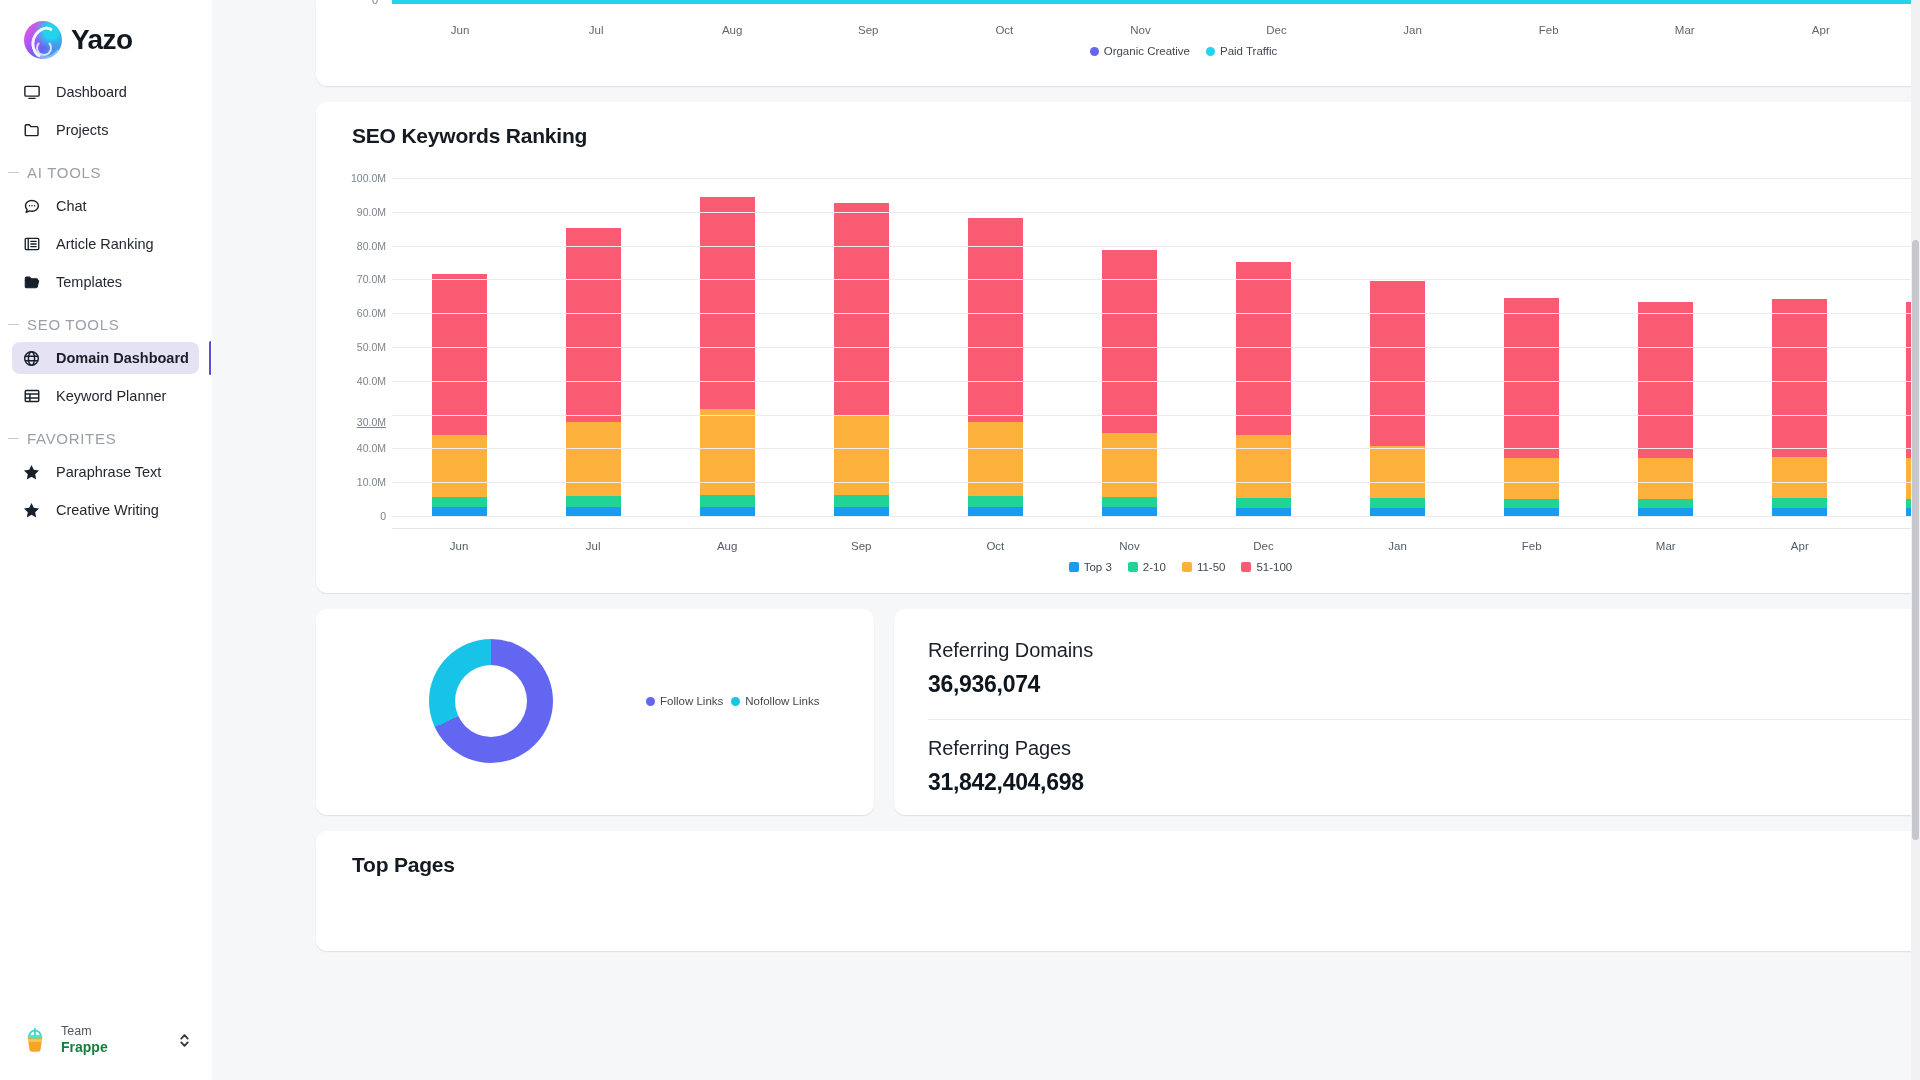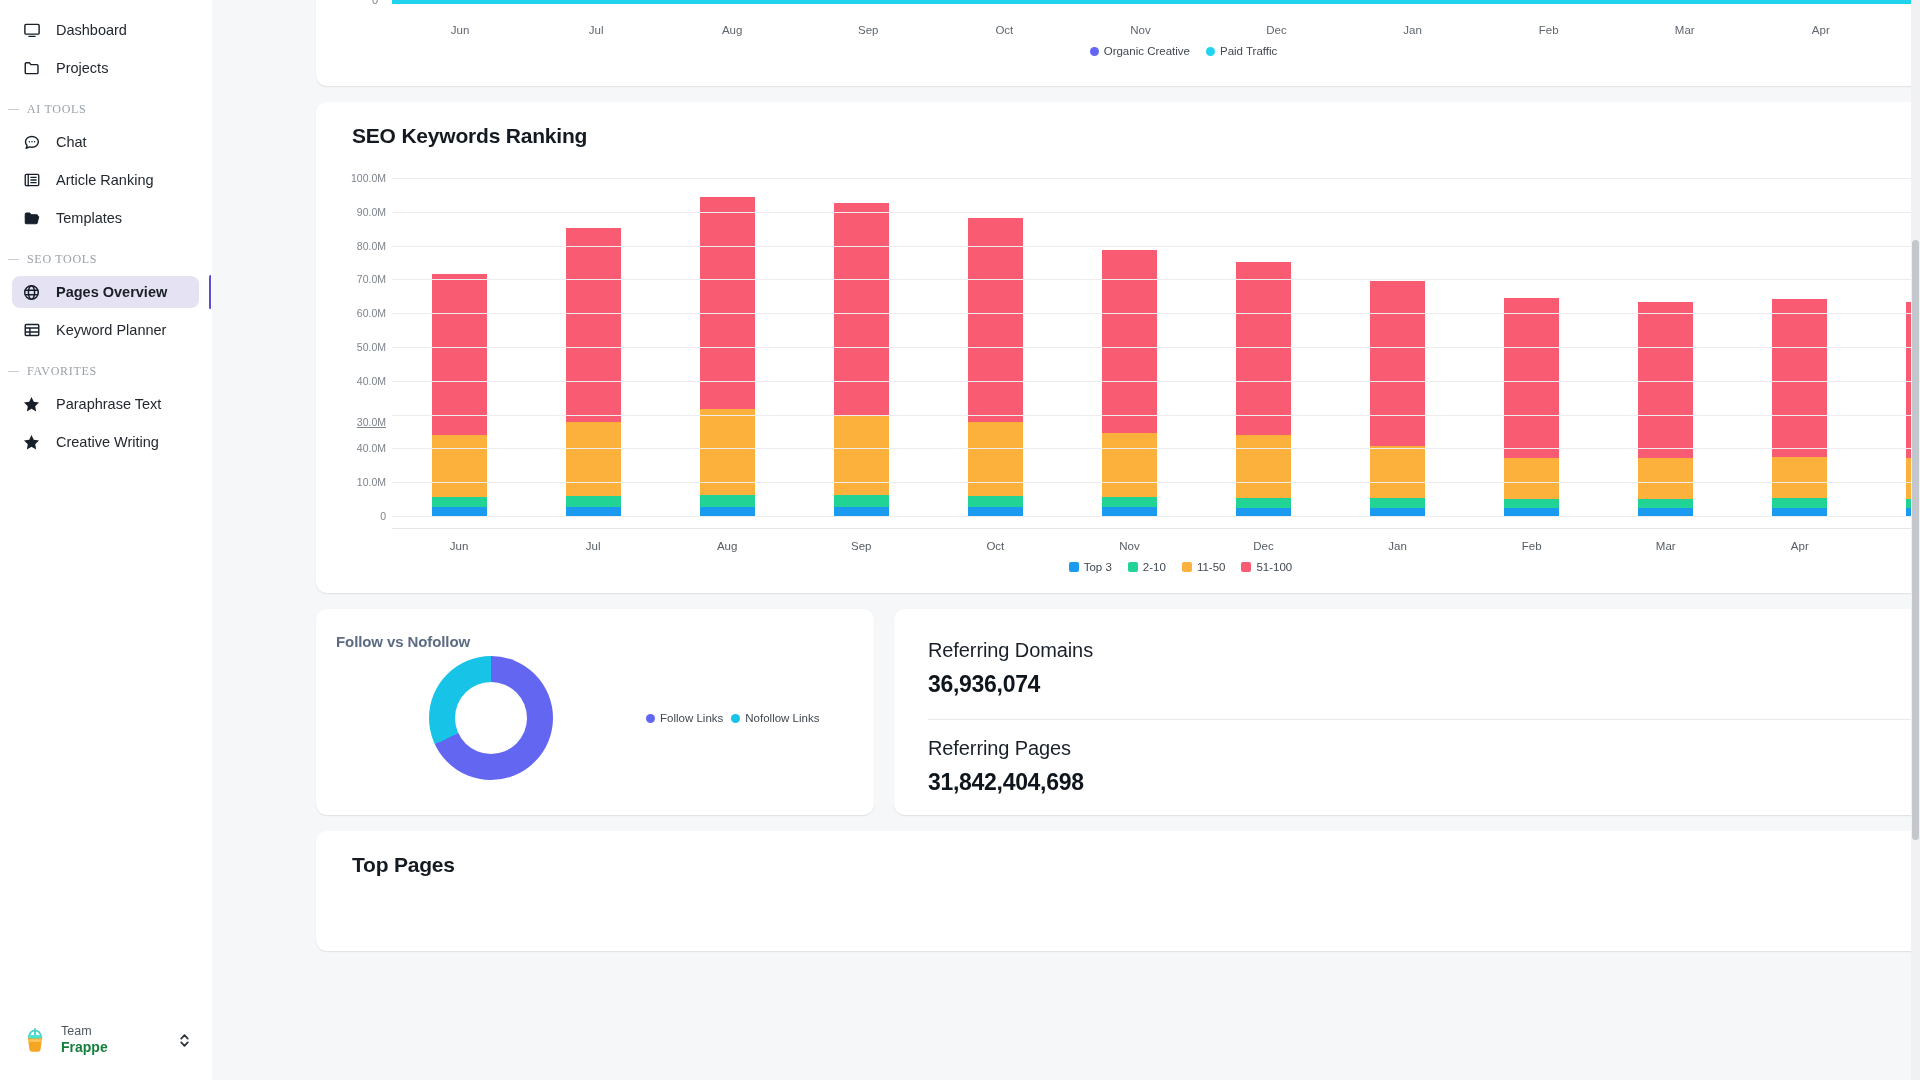--- a/index.html
+++ b/index.html
@@ -54,21 +54,21 @@
   .nav-label { font-size:14.5px; color:#22282f; line-height:1; }
   .nav-item.active .nav-label { font-weight:700; color:#1a1f26; }
   .nav-icon { width:19px; height:19px; flex:0 0 19px; display:flex; align-items:center; justify-content:center; }
   .nav-icon svg { display:block; }
 
   .section-head {
     display:flex; align-items:center; gap:8px;
     margin:18px 0 9px 0; padding:0 10px;
   }
   .section-dash { width:11px; height:1.5px; background:#c9ccd2; flex:0 0 11px; margin-left:-14px;}
-  .section-text { font-size:12px; letter-spacing:.7px; color:#9aa0a8; font-weight:400;font-family:Liberation Serif, serif; }
+  .section-text { font-size:15px; letter-spacing:.7px; color:#9aa0a8; font-weight:400; }
 
   .team-switcher {
     display:flex; align-items:center; gap:11px;
     height:56px; margin:0 10px 12px 10px; padding:0 10px;
     border-radius:9px; cursor:pointer;
   }
   .team-avatar { width:30px; height:30px; flex:0 0 30px; position:relative; }
   .team-meta { display:flex; flex-direction:column; gap:1px; flex:1 1 auto; }
   .team-top { font-size:12.5px; color:#50585f; line-height:1.15; }
   .team-bottom { font-size:14px; color:#15803d; font-weight:700; line-height:1.2; }
@@ -148,20 +148,24 @@
 
   .card-top-pages { padding:22px 26px 30px 36px; height:120px; }
 </style>
 </head>
 <body>
 
 <div class="app">
 
   <aside class="sidebar">
 
+    <div class="brand">
+      <div class="brand-logo"></div>
+      <div class="brand-name">Yazo</div>
+    </div>
 
     <nav class="nav">
 
       <div class="nav-item">
         <span class="nav-icon">
           <svg width="18" height="18" viewBox="0 0 24 24" fill="none" stroke="#17202a" stroke-width="1.9" stroke-linecap="round" stroke-linejoin="round">
             <rect x="2.5" y="4.5" width="19" height="13" rx="1.5"></rect>
               <path d="M8 20.5h8"></path>
           </svg>
         </span>
@@ -221,21 +225,21 @@
       </div>
 
       <div class="nav-item active">
         <span class="nav-icon">
           <svg width="19" height="19" viewBox="0 0 24 24" fill="none" stroke="#17202a" stroke-width="1.9">
             <circle cx="12" cy="12" r="8.6"></circle>
             <ellipse cx="12" cy="12" rx="3.9" ry="8.6"></ellipse>
             <path d="M3.7 9.2h16.6M3.7 14.8h16.6"></path>
           </svg>
         </span>
-        <span class="nav-label">Pages Overview</span>
+        <span class="nav-label">Domain Dashboard</span>
       </div>
 
       <div class="nav-item">
         <span class="nav-icon">
           <svg width="18" height="18" viewBox="0 0 24 24" fill="none" stroke="#17202a" stroke-width="1.9" stroke-linejoin="round">
             <rect x="3" y="4.6" width="18" height="14.8" rx="1.3"></rect>
             <path d="M3 9.3h18M3 14.6h18M9.2 9.3v10.1"></path>
           </svg>
         </span>
         <span class="nav-label">Keyword Planner</span>
@@ -481,21 +485,20 @@
             </span>
             <span class="legend-item">
               <span class="sq" style="background: rgb(249, 92, 114);"></span>
               <span>51-100</span>
             </span>
           </div>
       </div>
 
       <div class="row2">
         <div class="card card-donut">
-          <div class="donut-title">Follow vs Nofollow</div>
           <div class="donut-body">
             <div class="donut-holder">
               <div class="donut"></div>
             </div>
             <div class="donut-legend" id="donut-legend">
                 <span class="legend-item">
                   <span class="dot" style="background: rgb(99, 102, 241);"></span>
                   <span>Follow Links</span>
                 </span>
                 <span class="legend-item">

